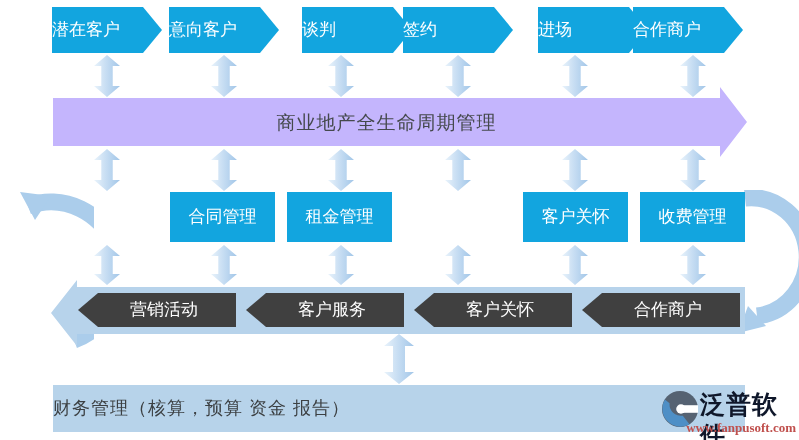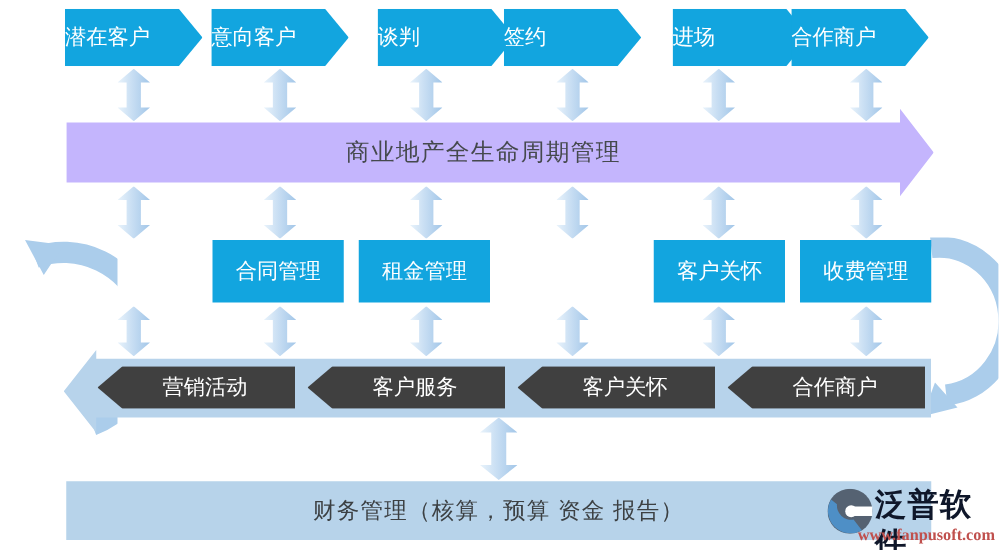--- a/index.html
+++ b/index.html
@@ -47,21 +47,21 @@
   }
   .fitem{
     position:absolute;top:293px;width:158px;height:34px;background:#404040;
     clip-path:polygon(20px 0,100% 0,100% 100%,20px 100%,0 50%);
     color:#fff;font-size:17px;line-height:34px;text-align:center;
     padding-left:14px;box-sizing:border-box;z-index:2;
   }
   
   .band4{
     position:absolute;left:53px;top:385px;width:692px;height:47px;background:#B7D3EA;
-    color:#3C4043;font-size:18px;line-height:47px;text-align:center;letter-spacing:1px;
+    color:#3C4043;font-size:18px;line-height:47px;letter-spacing:1px;
   }
   
   .cyc{position:absolute;z-index:0;}
   
   .logo{position:absolute;left:660px;top:389px;width:136px;height:48px;z-index:3;}
   .logo-icon{position:absolute;left:2px;top:2px;}
   .logo-name{
     position:absolute;left:40px;top:0;width:96px;height:31px;line-height:31px;
     color:#0f172a;font-size:25px;font-weight:bold;letter-spacing:1px;
   }

